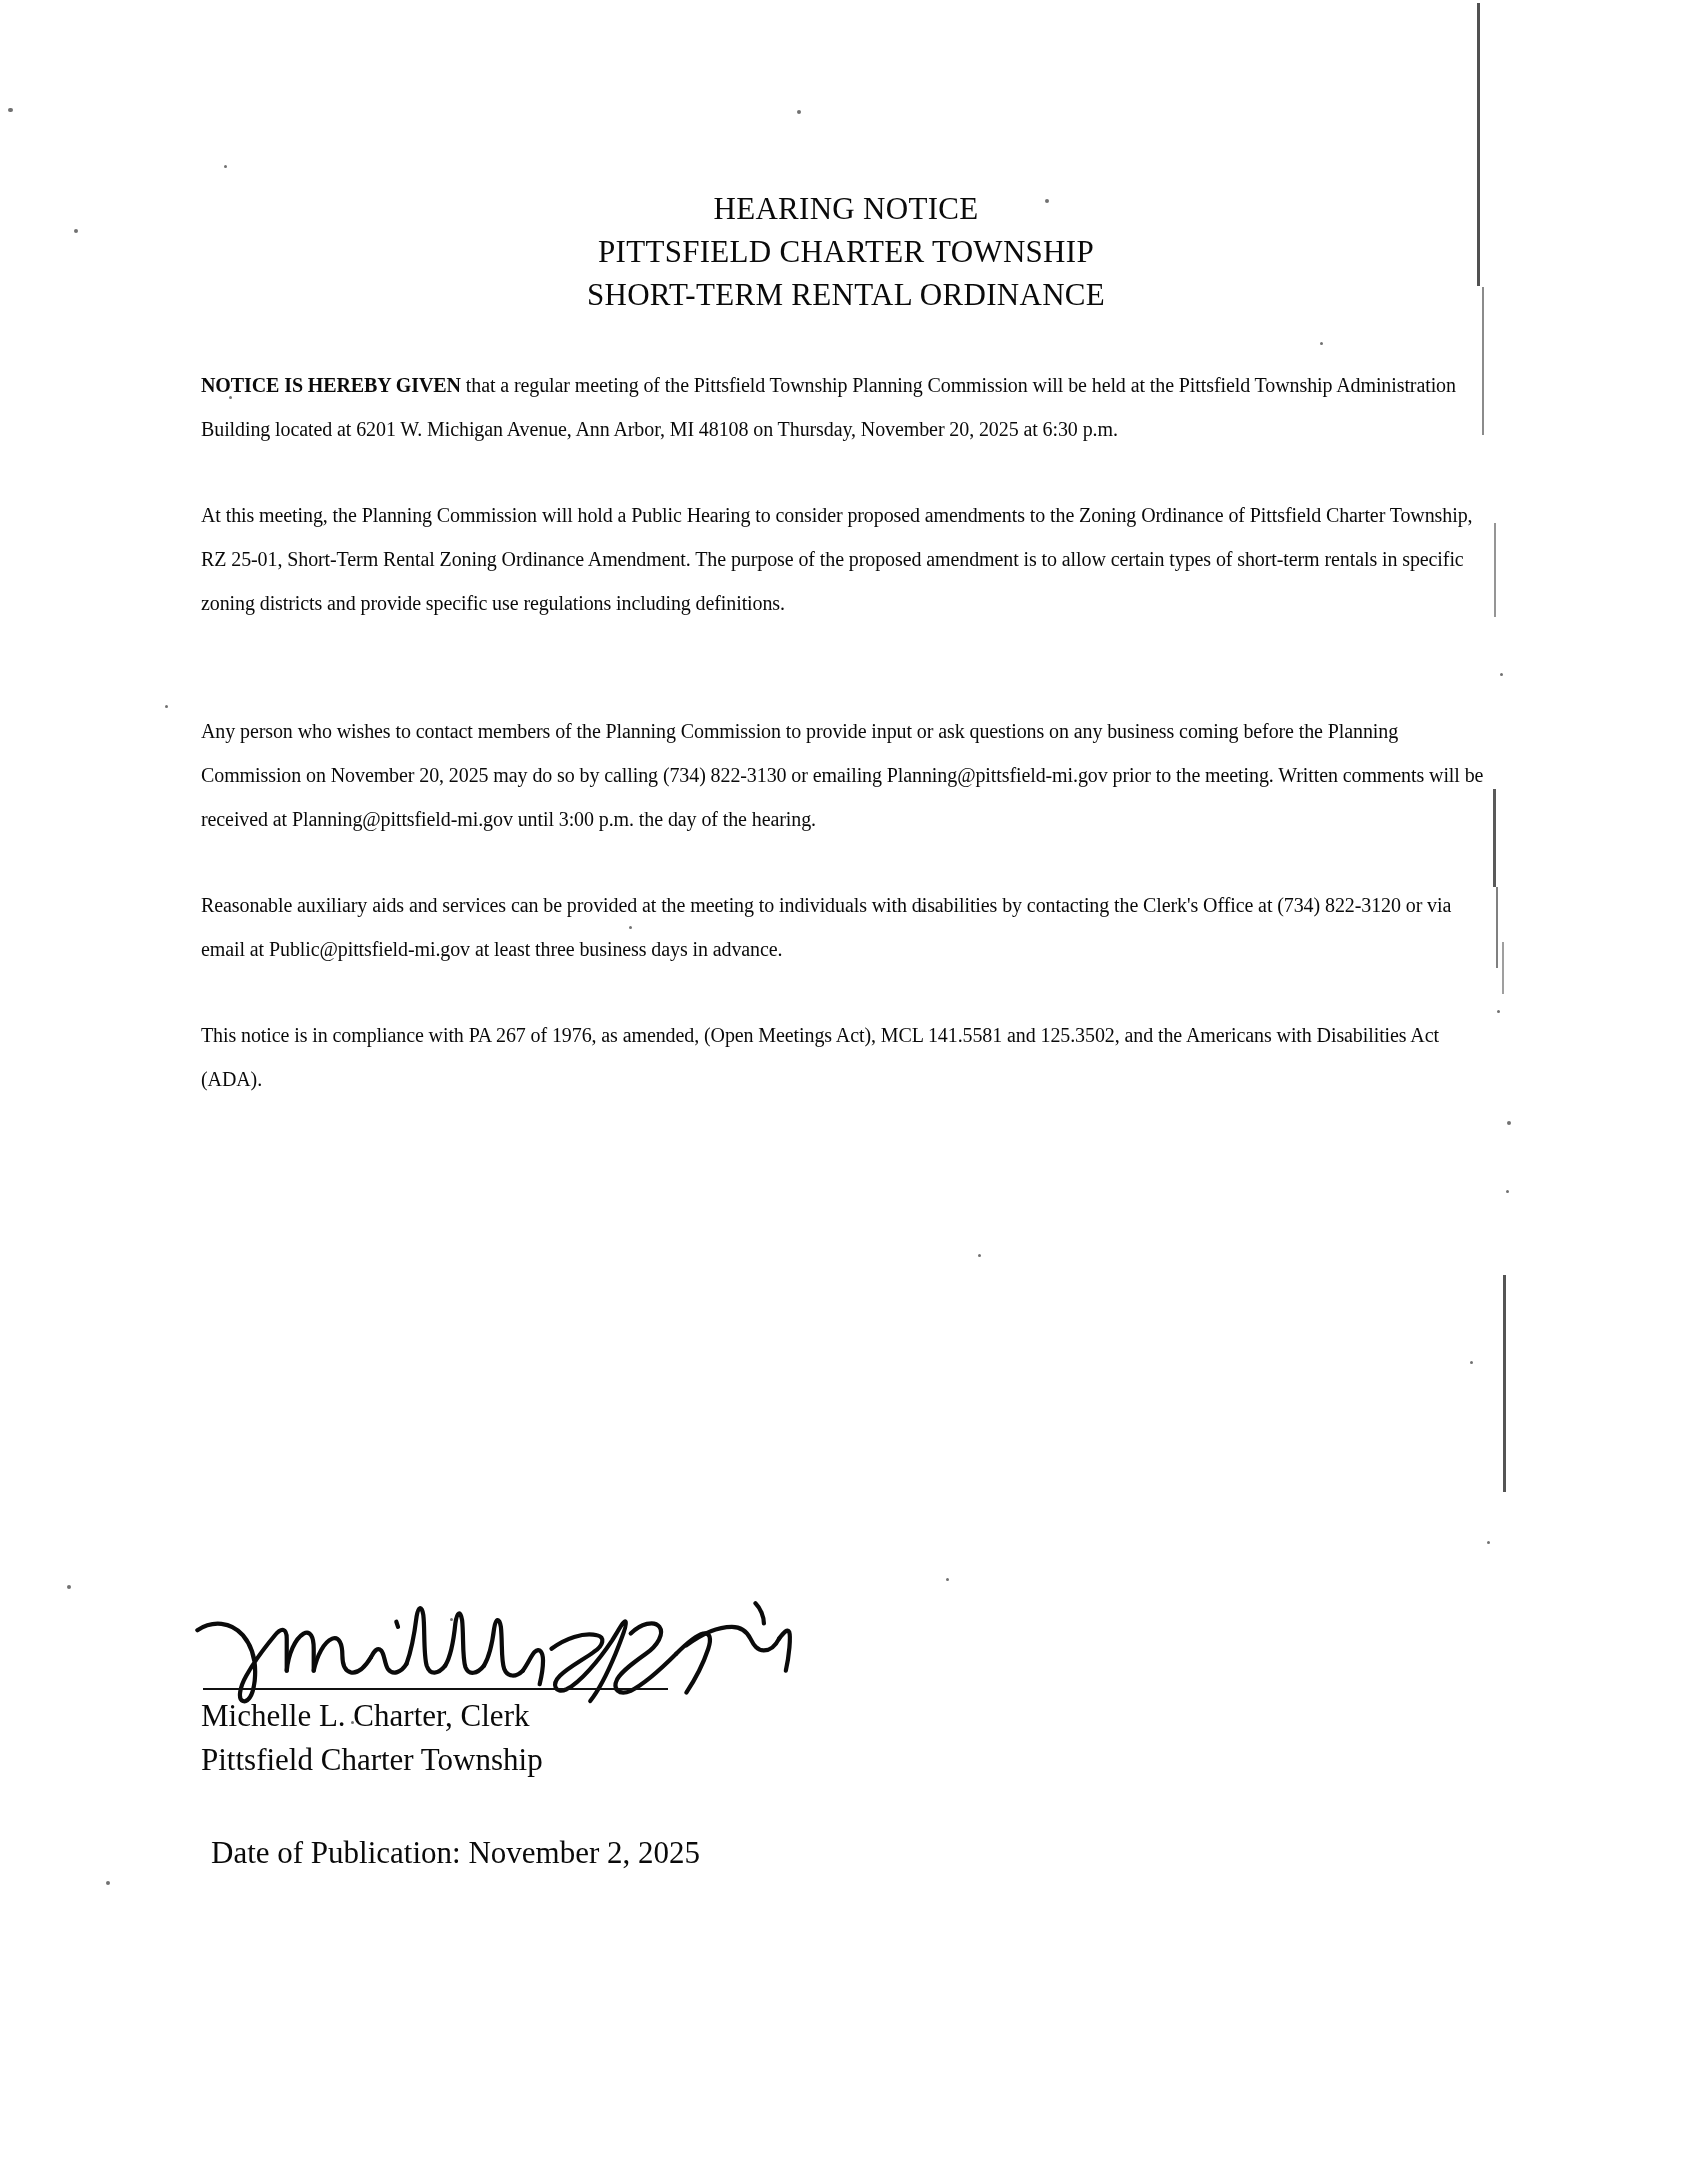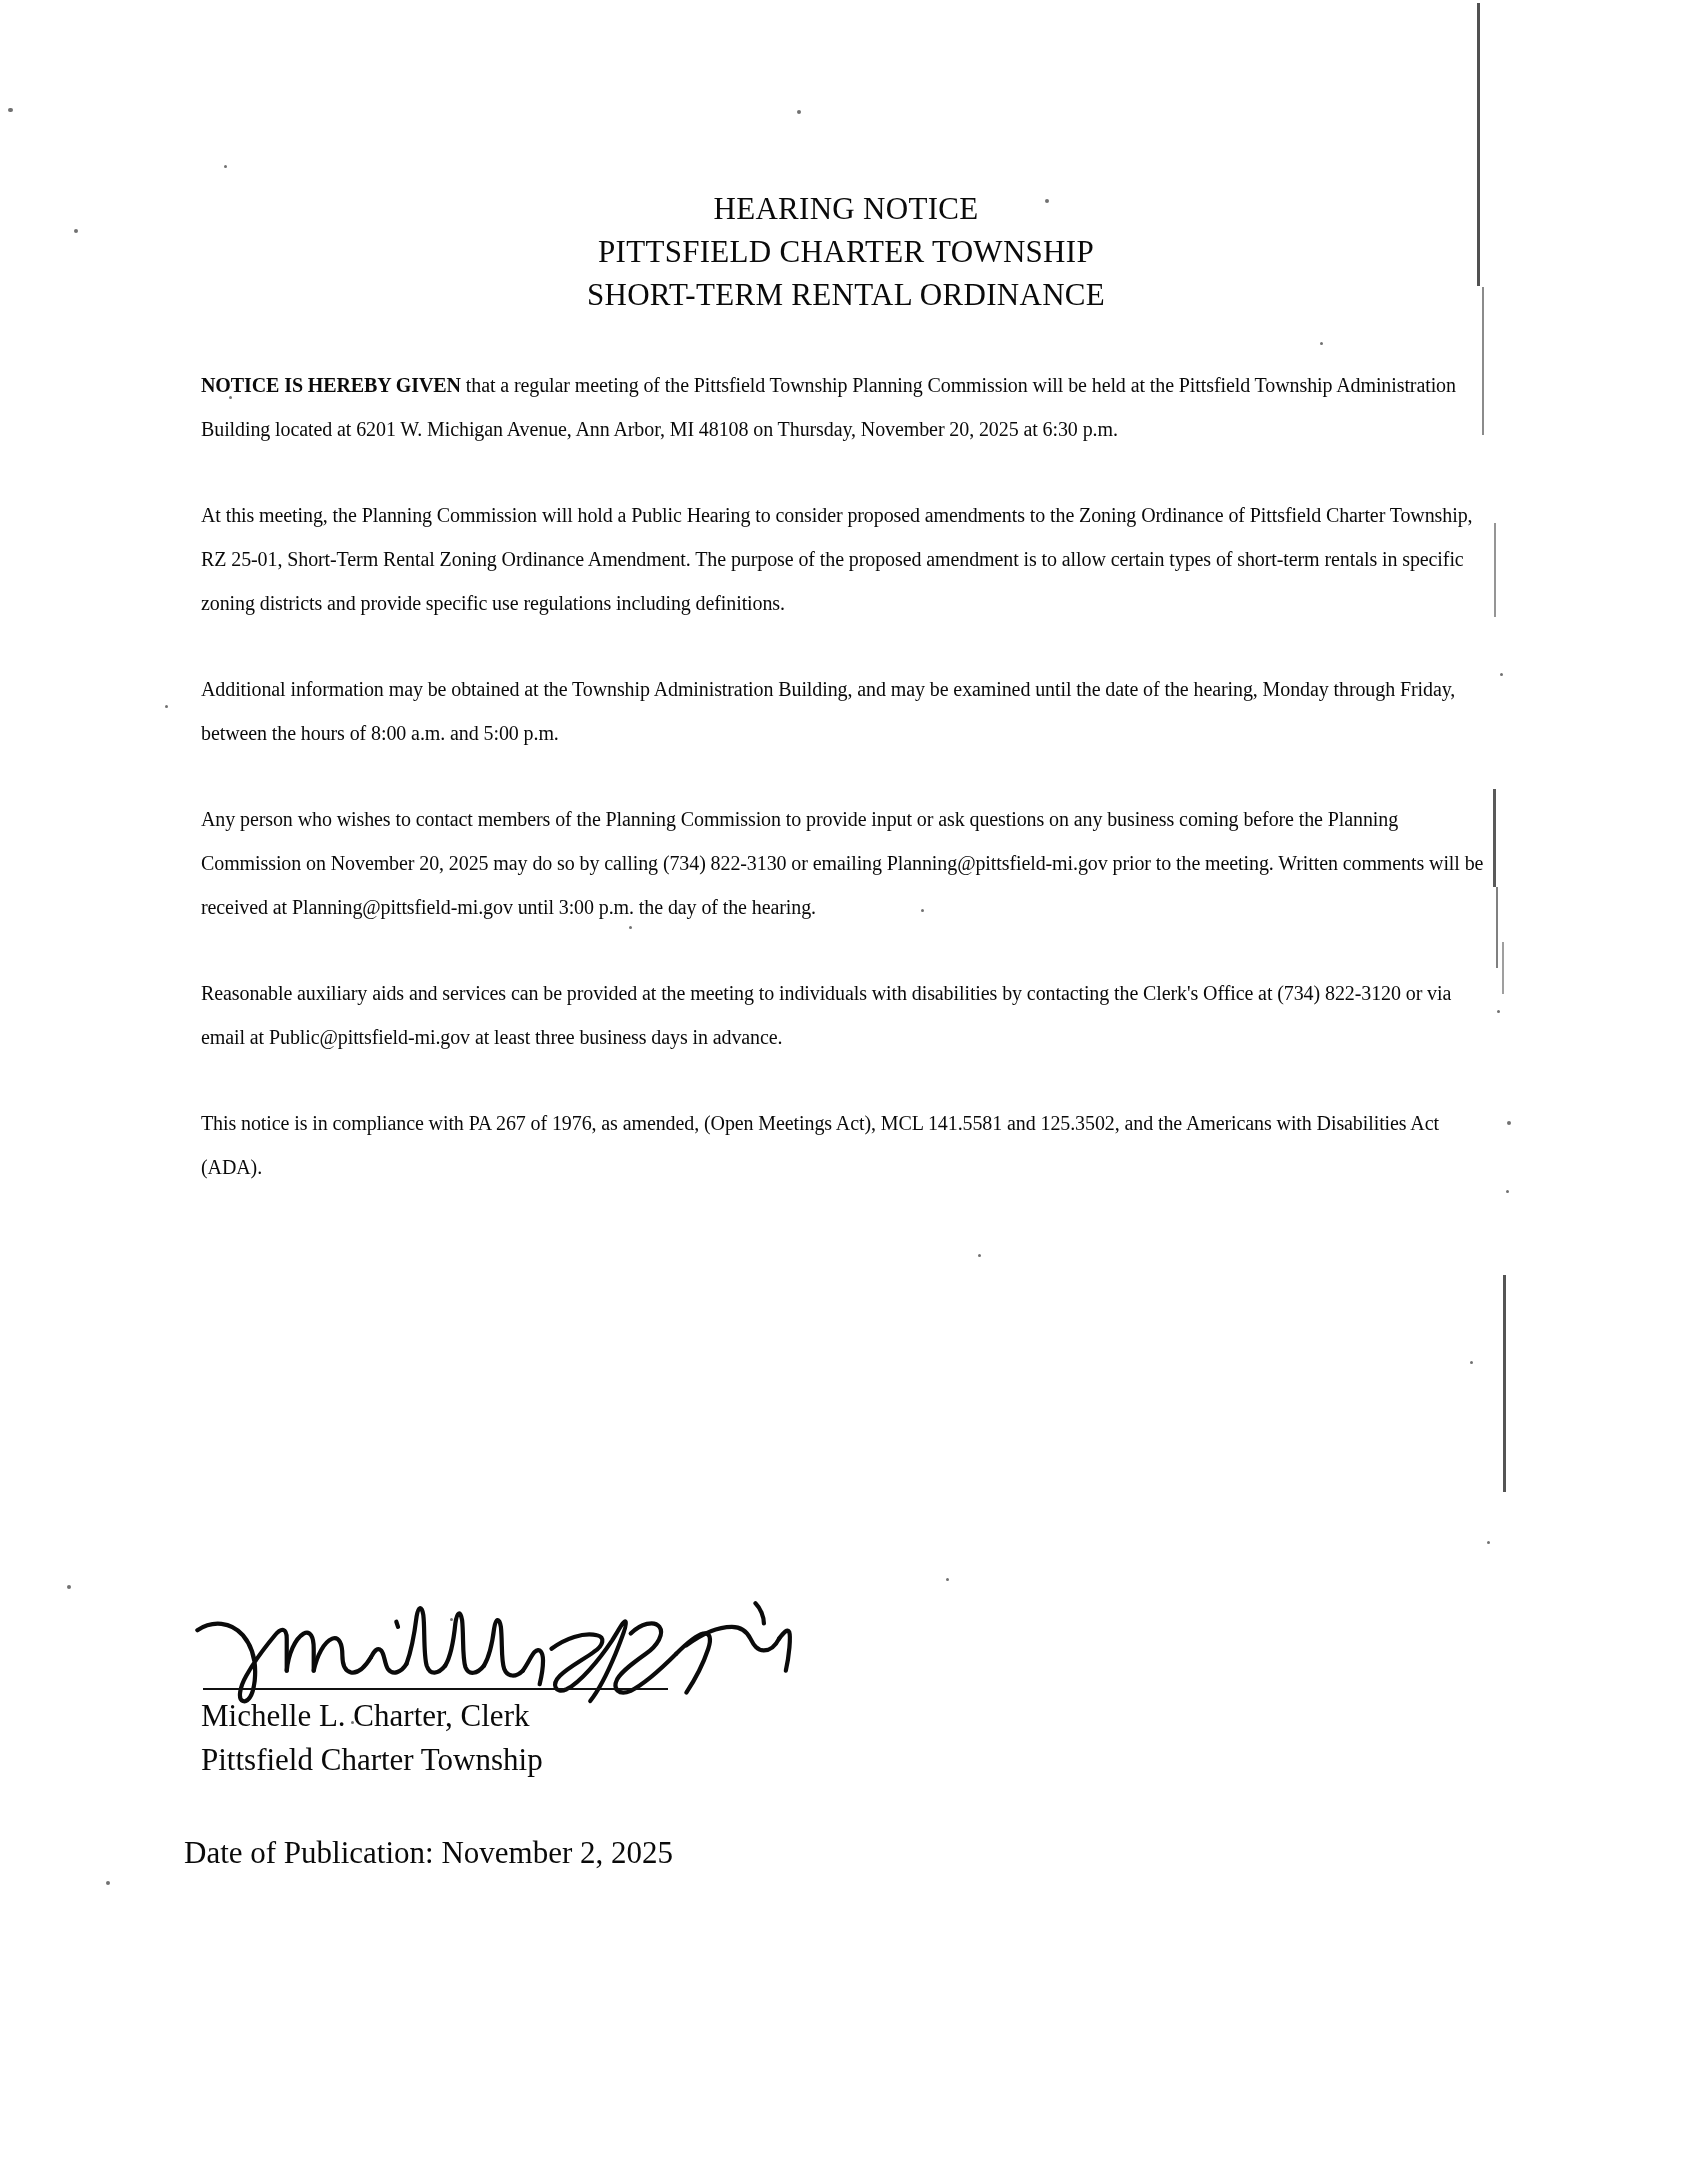--- a/index.html
+++ b/index.html
@@ -93,21 +93,21 @@
 
   .sig-lines {
     position: absolute;
     left: 201px;
     top: 1694px;
     font-size: 31px;
     line-height: 44px;
   }
   .pub-line {
     position: absolute;
-    left: 184px;
+    left: 211px;
     top: 1831px;
     font-size: 31px;
     line-height: 44px;
   }
 </style>
 </head>
 <body>
 
 <div class="page">
 
@@ -160,21 +160,20 @@
     <div class="gap-lg"></div>
 
     <p class="para"><span class="bold">NOTICE IS HEREBY GIVEN</span><span> that a regular meeting of the Pittsfield Township Planning Commission will be held at the Pittsfield Township Administration Building located at 6201 W. Michigan Avenue, Ann Arbor, MI 48108 on Thursday, November 20, 2025 at 6:30 p.m.</span></p>
 
     <div class="gap-md"></div>
 
     <p class="para">At this meeting, the Planning Commission will hold a Public Hearing to consider proposed amendments to the Zoning Ordinance of Pittsfield Charter Township, RZ 25-01, Short-Term Rental Zoning Ordinance Amendment.  The purpose of the proposed amendment is to allow certain types of short-term rentals in specific zoning districts and provide specific use regulations including definitions.</p>
 
     <div class="gap-md"></div>
 
-    <p class="para">Additional information may be obtained at the Township Administration Building, and may be examined until the date of the hearing, Monday through Friday, between the hours of 8:00 a.m. and 5:00 p.m.</p>
 
     <div class="gap-md"></div>
 
     <p class="para"><span>Any person who wishes to contact members of the Planning Commission to provide input or ask questions on any business coming before the Planning Commission on November 20, 2025 may do so by calling (734) 822-3130 or emailing </span><span class="ul">Planning@pittsfield-mi.gov</span><span> prior to the meeting. Written comments will be received at </span><span class="ul">Planning@pittsfield-mi.gov</span><span> until 3:00 p.m. the day of the hearing.</span></p>
 
     <div class="gap-md"></div>
 
     <p class="para"><span>Reasonable auxiliary aids and services can be provided at the meeting to individuals with disabilities by contacting the Clerk's Office at (734) 822-3120 or via email at </span><span class="ul">Public@pittsfield-mi.gov</span><span> at least three business days in advance.</span></p>
 
     <div class="gap-md"></div>

